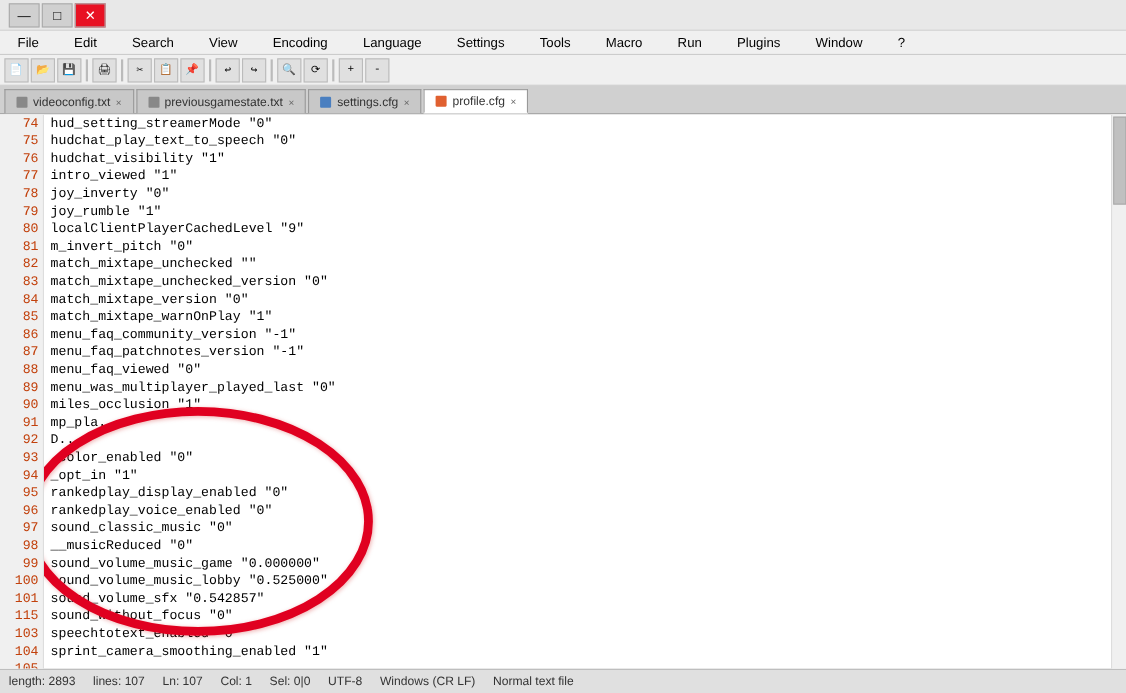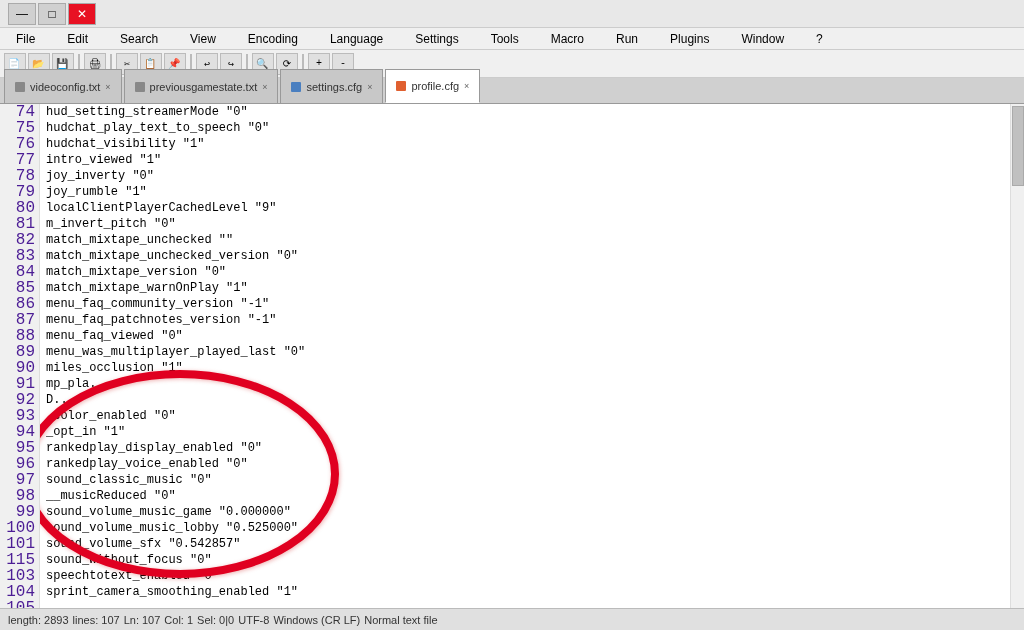--- a/index.html
+++ b/index.html
@@ -68,21 +68,21 @@
       background: #d0d0d0;
       height: 26px;
       display: flex;
       align-items: flex-end;
       padding-left: 4px;
       border-bottom: 1px solid #999;
       font-family: 'Segoe UI', Arial, sans-serif;
       font-size: 11px;
     }
     .tab {
-      height: 34px;
+      height: 22px;
       padding: 2px 10px;
       background: #c8c8c8;
       border: 1px solid #999;
       border-bottom: none;
       cursor: pointer;
       display: flex;
       align-items: center;
       gap: 5px;
       color: #333;
       margin-right: 2px;
@@ -110,22 +110,22 @@
     }
 
     
     #line-numbers {
       background: #f0f0f0;
       width: 40px;
       min-width: 40px;
       border-right: 1px solid #ddd;
       overflow: hidden;
       padding-top: 0;
-      color: #4c1d95;
-      font-size: 16px;
+      color: #c2410c;
+      font-size: 12px;
       line-height: 16px;
       text-align: right;
       padding-right: 4px;
       user-select: none;
     }
     .line-num {
       height: 16px;
       display: block;
     }
 
@@ -162,21 +162,21 @@
     
     #status-bar {
       height: 22px;
       background: #e0e0e0;
       border-top: 1px solid #bbb;
       display: flex;
       align-items: center;
       font-family: 'Segoe UI', Arial, sans-serif;
       font-size: 11px;
       padding: 0 8px;
-      gap: 4px;
+      gap: 16px;
       color: #333;
     }
 
     
     #red-circle {
       position: absolute;
       pointer-events: none;
       z-index: 10;
     }
 

